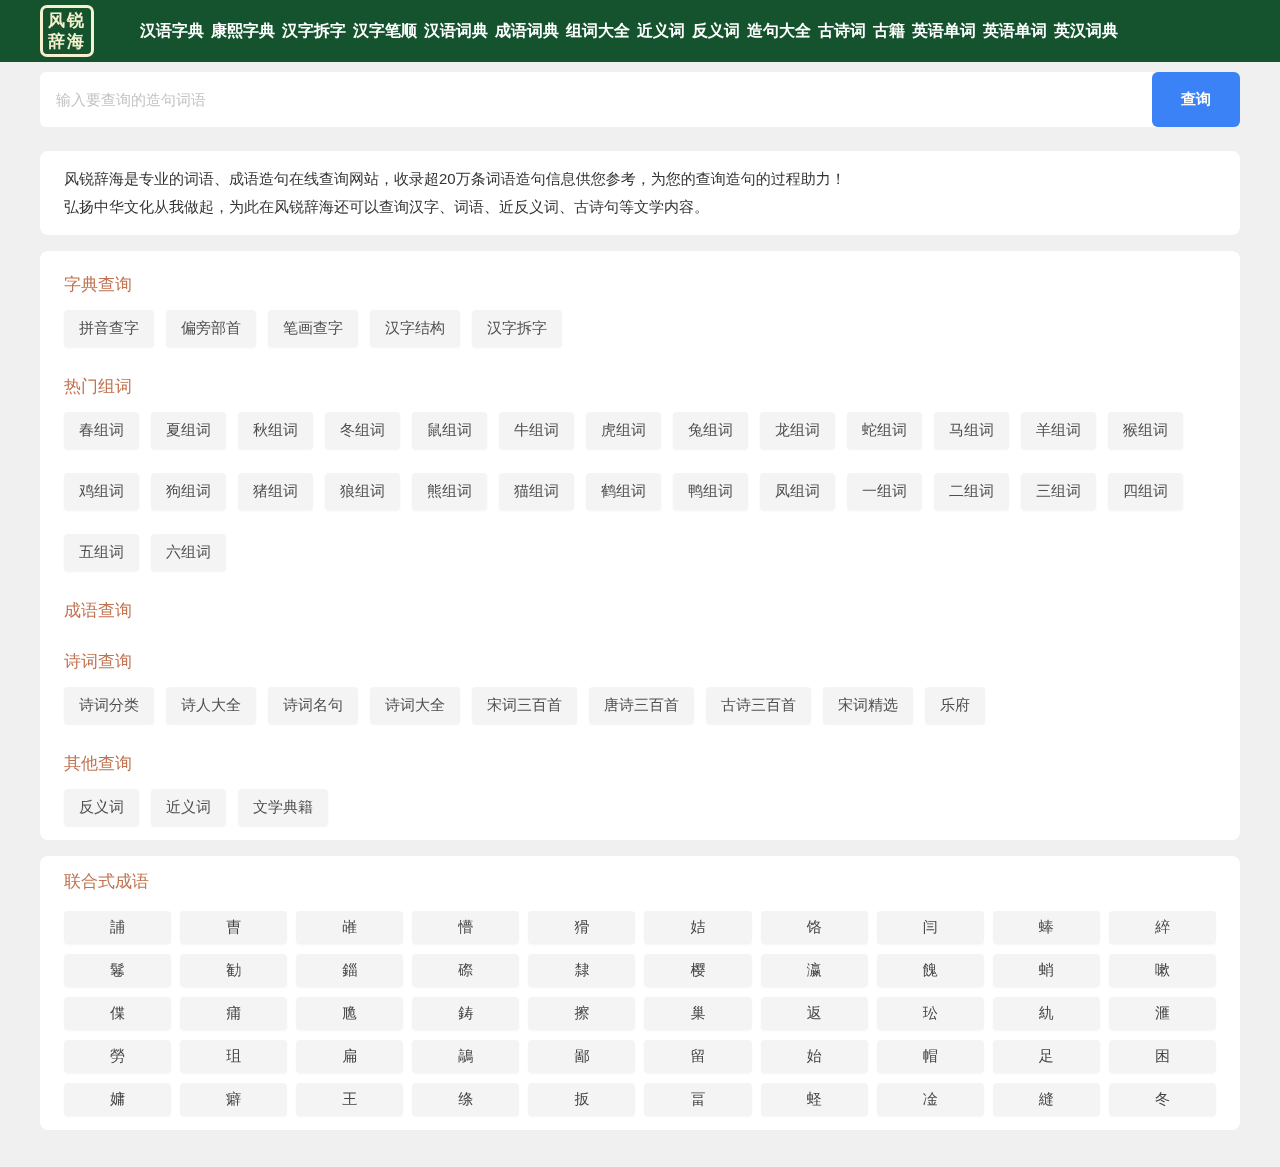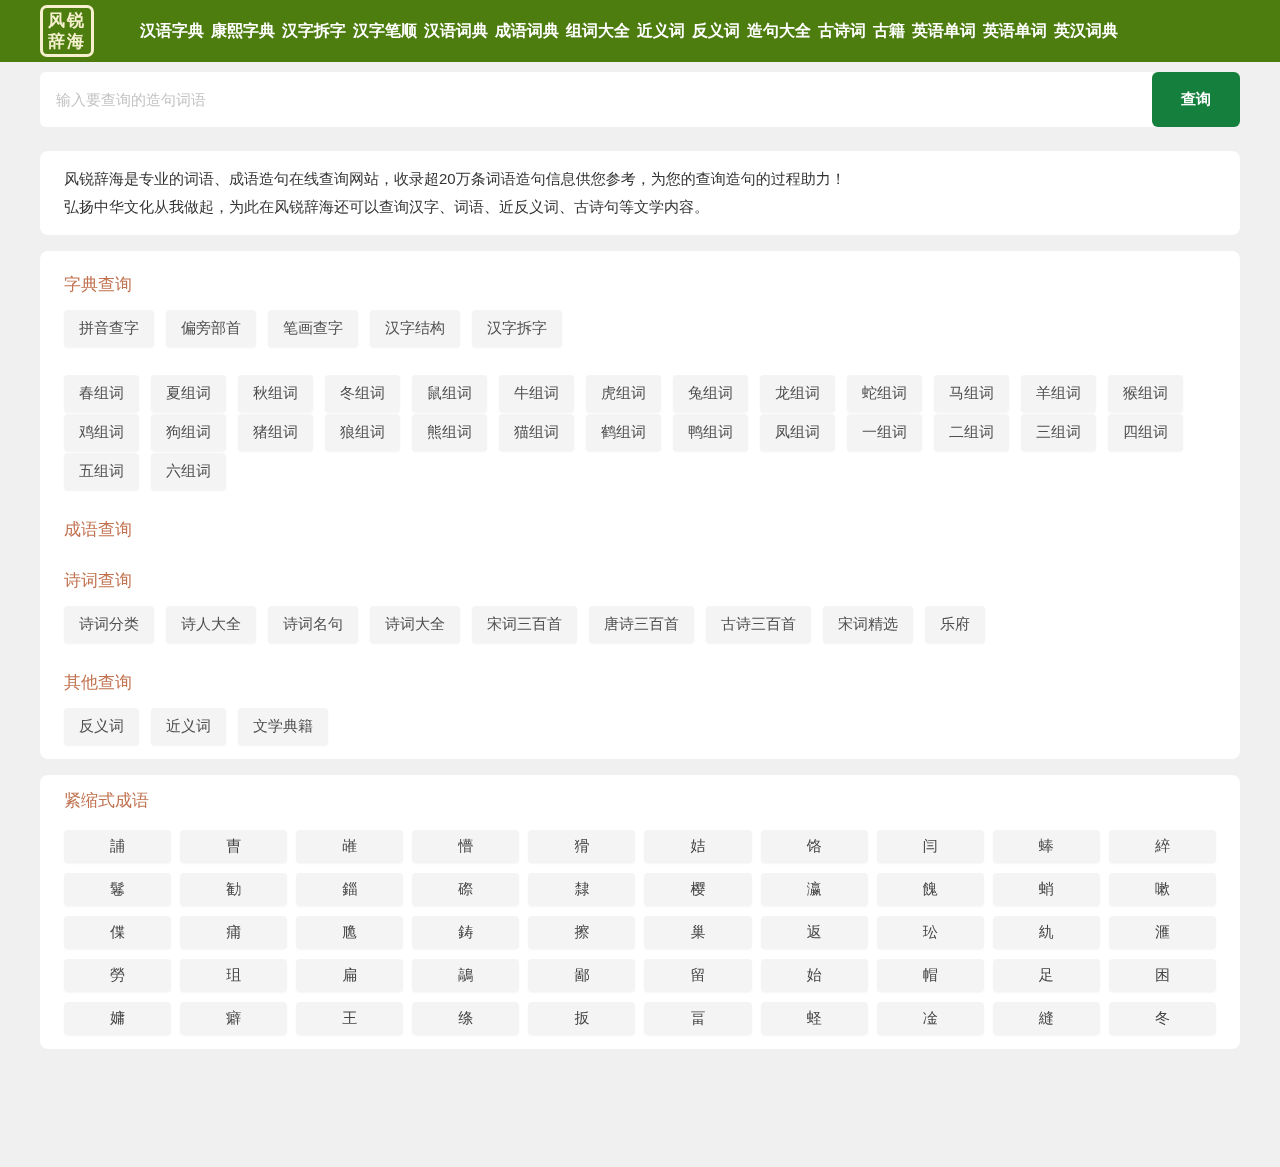--- a/index.html
+++ b/index.html
@@ -8,21 +8,21 @@
     height: 1167px;
     overflow: hidden;
     background: #f0f0f1;
     font-family: "Liberation Sans", "DejaVu Sans", sans-serif;
     color: #333;
   }
 
   
   .topbar {
     height: 62px;
-    background: #4d7c0f;
+    background: #14532d;
     display: flex;
     align-items: center;
     padding: 0 40px;
   }
   .logo {
     width: 54px;
     height: 52px;
     border: 3px solid #f7f0cf;
     border-radius: 7px;
     color: #f7f0cf;
@@ -67,21 +67,21 @@
     border-radius: 6px 0 0 6px;
     padding: 0 16px;
     font-size: 15px;
     font-family: inherit;
     color: #333;
   }
   .search-row input::placeholder { color: #c3c3c3; }
   .search-btn {
     width: 88px;
     border: none;
-    background: #15803d;
+    background: #3b82f6;
     color: #ffffff;
     font-size: 15px;
     font-weight: bold;
     border-radius: 6px;
     margin-left: -6px;
     cursor: pointer;
     font-family: inherit;
   }
 
   
@@ -103,21 +103,21 @@
   .qsection:first-child { margin-top: 8px; }
   .sec-title {
     color: #c17250;
     font-size: 17px;
     font-weight: normal;
     margin-bottom: 14px;
   }
   .btn-row {
     display: flex;
     flex-wrap: wrap;
-    gap: 2px 12px;
+    gap: 24px 12px;
   }
   .pill {
     background: #f4f4f5;
     border-radius: 4px;
     padding: 9px 15px;
     font-size: 15px;
     color: #4f4f4f;
     text-decoration: none;
     cursor: pointer;
     box-shadow: 0 1px 2px rgba(0,0,0,0.05);
@@ -189,20 +189,21 @@
     <div class="btn-row">
         <a class="pill">拼音查字</a>
         <a class="pill">偏旁部首</a>
         <a class="pill">笔画查字</a>
         <a class="pill">汉字结构</a>
         <a class="pill">汉字拆字</a>
       </div>
   </div>
 
   <div class="qsection">
+    <h3 class="sec-title">热门组词</h3>
     <div class="btn-row">
         <a class="pill">春组词</a>
         <a class="pill">夏组词</a>
         <a class="pill">秋组词</a>
         <a class="pill">冬组词</a>
         <a class="pill">鼠组词</a>
         <a class="pill">牛组词</a>
         <a class="pill">虎组词</a>
         <a class="pill">兔组词</a>
         <a class="pill">龙组词</a>
@@ -252,21 +253,21 @@
     <div class="btn-row">
         <a class="pill">反义词</a>
         <a class="pill">近义词</a>
         <a class="pill">文学典籍</a>
       </div>
   </div>
 
 </section>
 
 <section class="card tight">
-  <h3 class="sec-title">紧缩式成语</h3>
+  <h3 class="sec-title">联合式成语</h3>
   <div class="char-grid">
       <a class="char-cell">誧</a>
       <a class="char-cell">曺</a>
       <a class="char-cell">嶉</a>
       <a class="char-cell">懵</a>
       <a class="char-cell">猾</a>
       <a class="char-cell">姞</a>
       <a class="char-cell">饹</a>
       <a class="char-cell">闫</a>
       <a class="char-cell">蜯</a>

